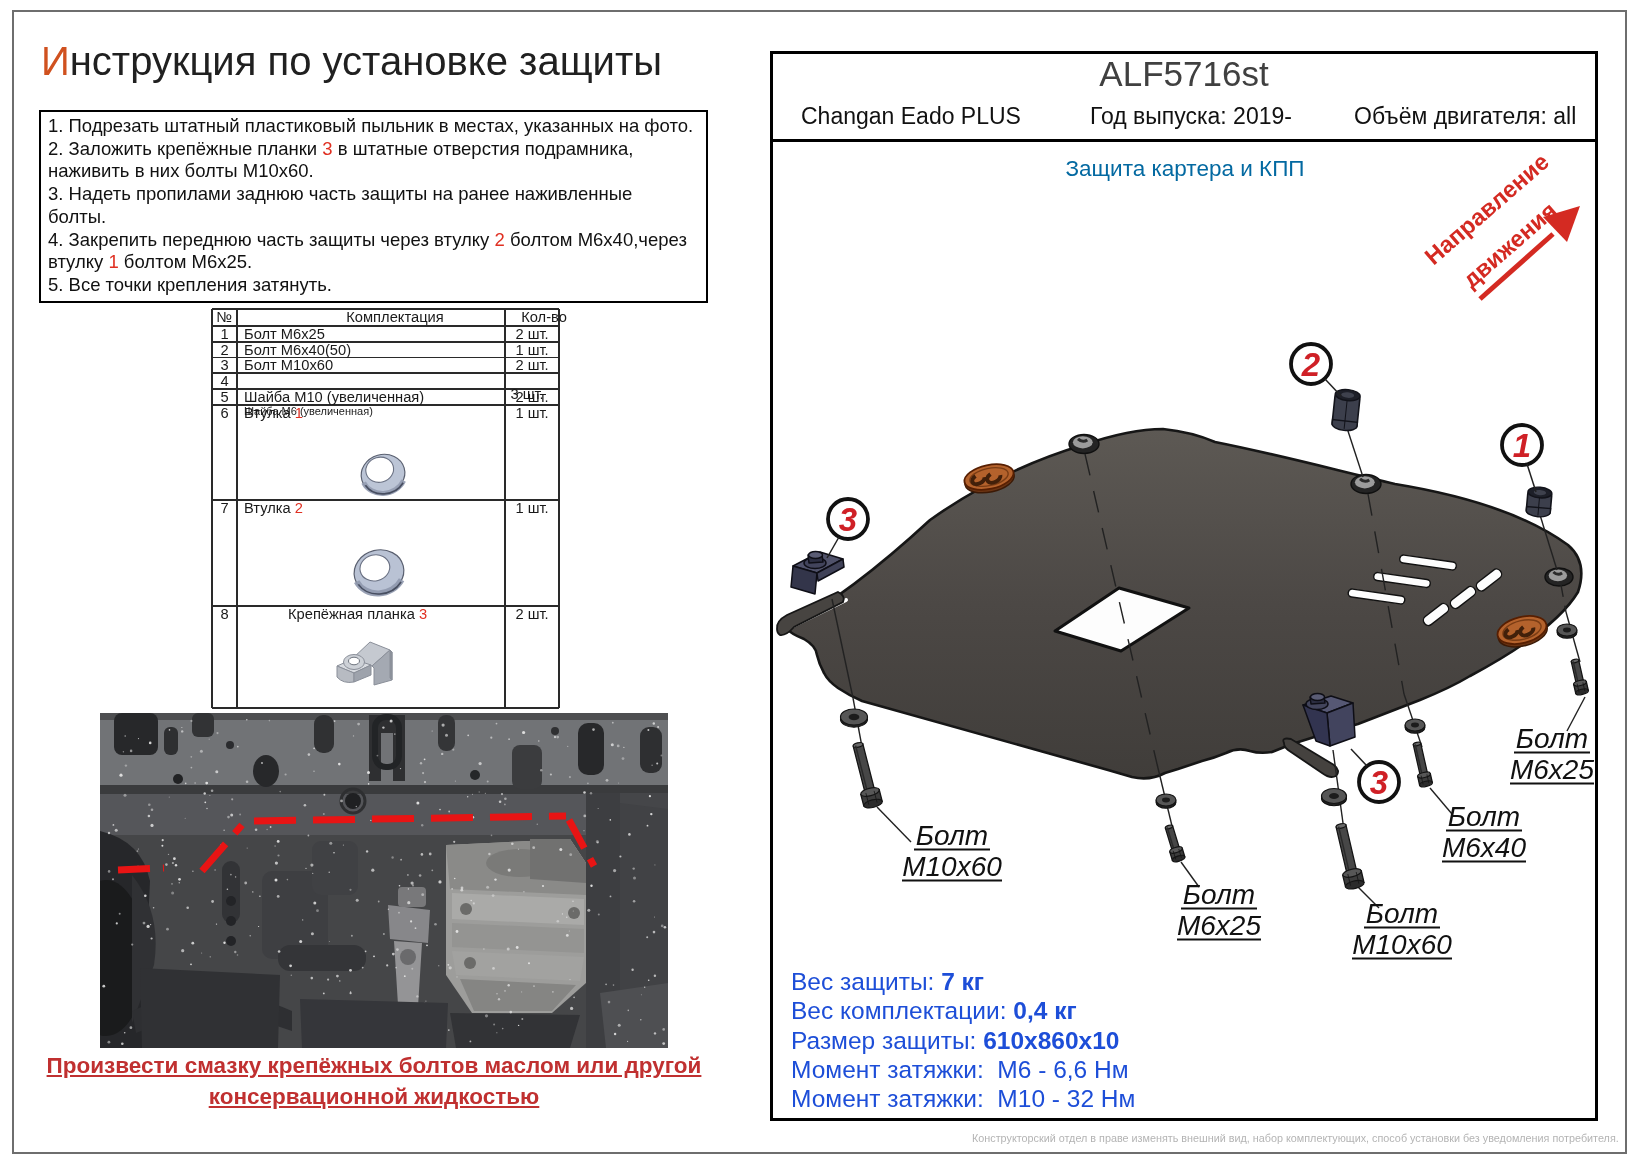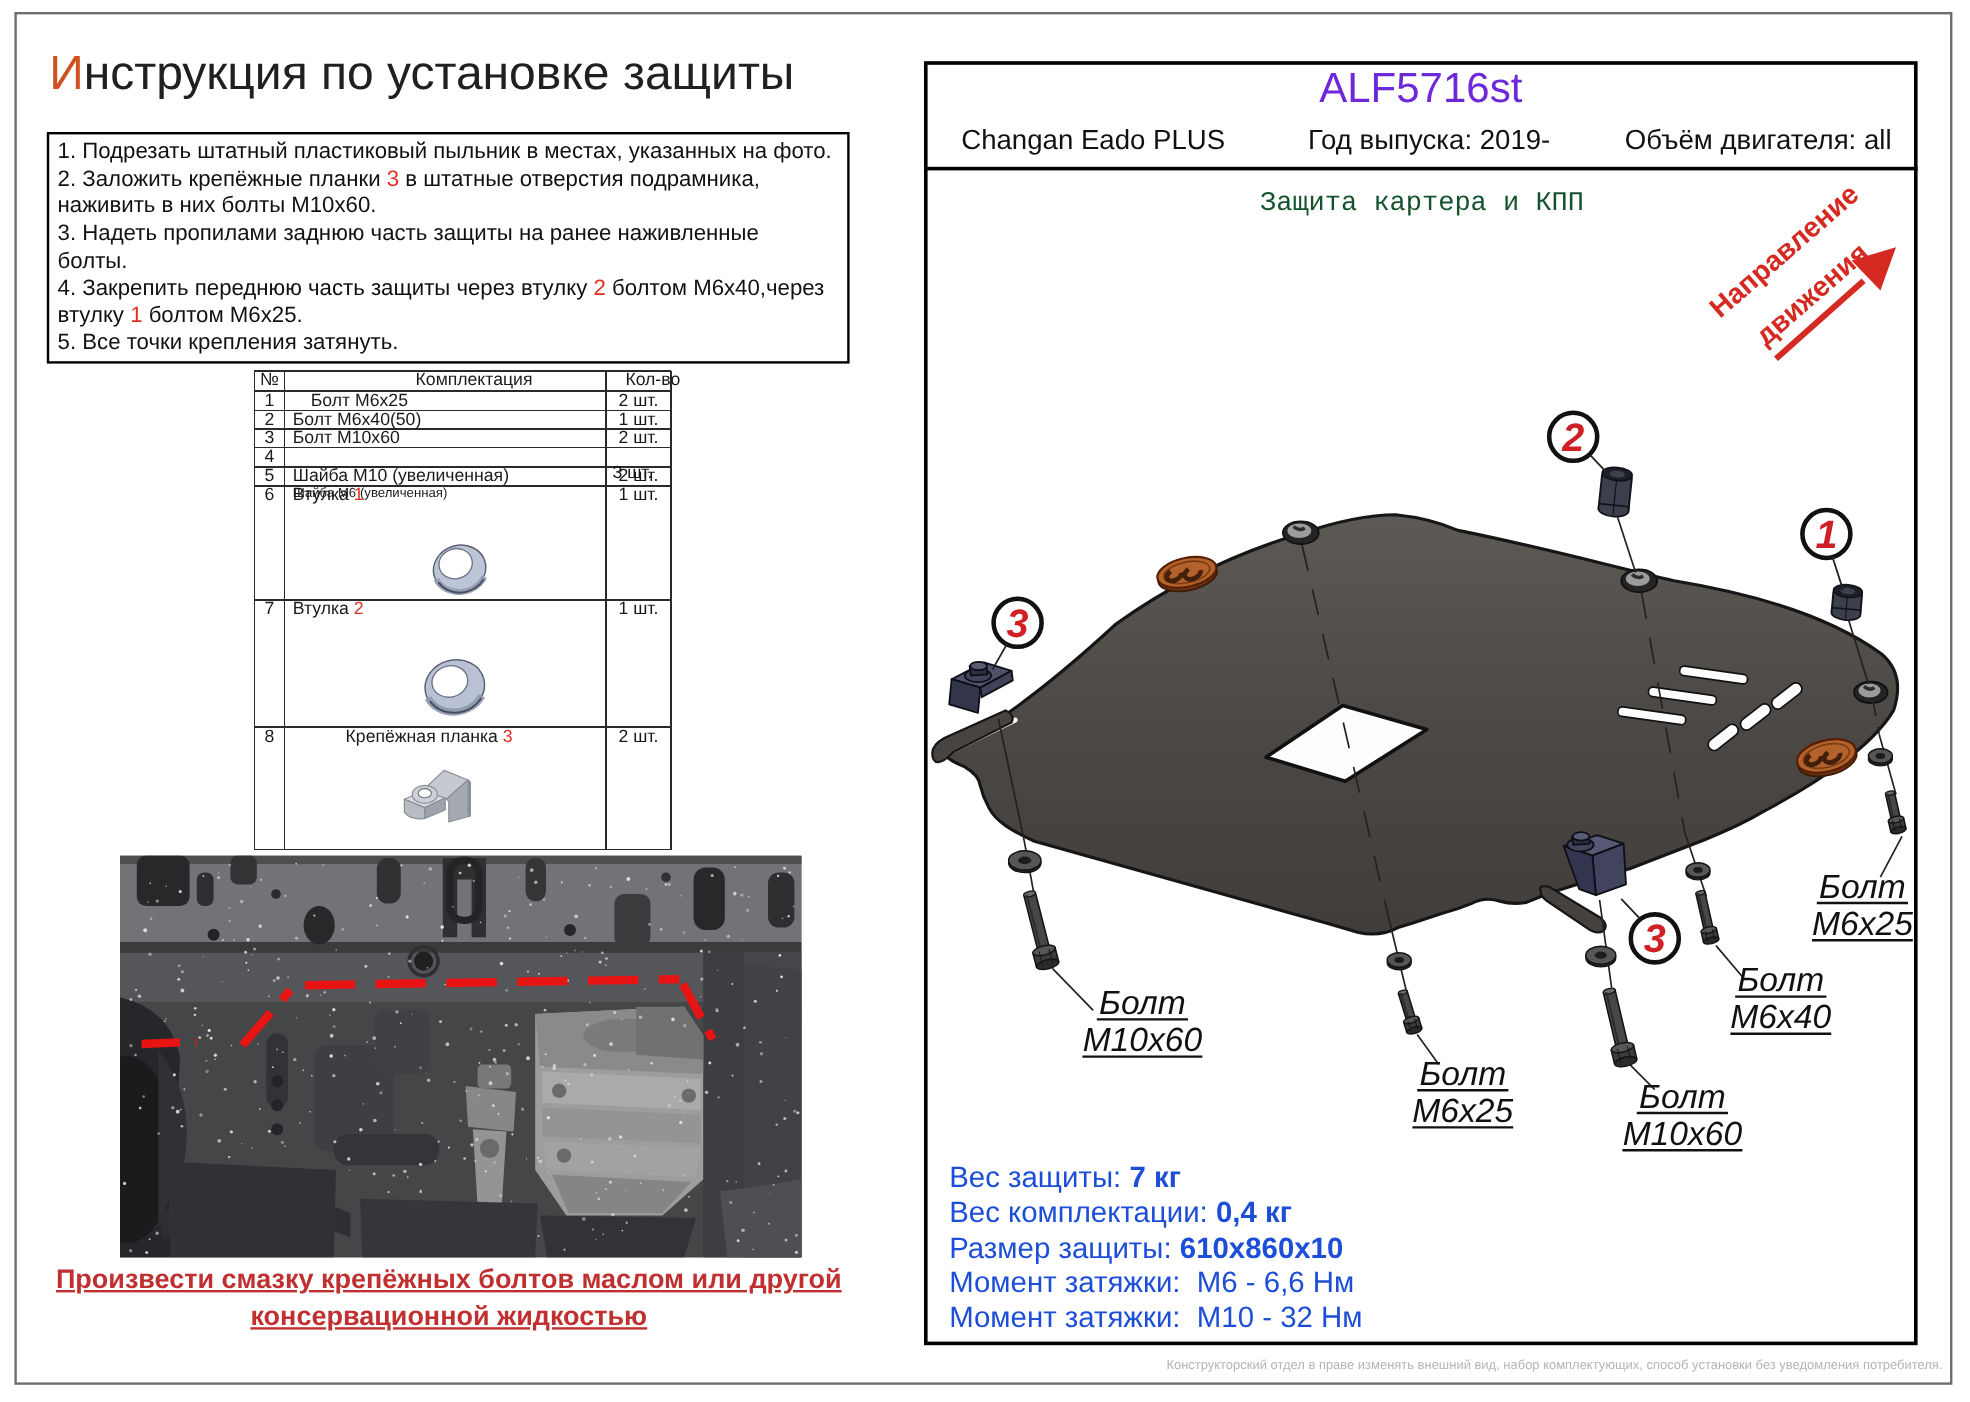--- a/index.html
+++ b/index.html
@@ -35,21 +35,21 @@
 <line x1="237" y1="309" x2="237" y2="708"></line>
 <line x1="505" y1="309" x2="505" y2="708"></line>
 <line x1="559" y1="309" x2="559" y2="708"></line>
 </g>
   </svg>
 
 <div class="abs" style="left:212px;top:309.5px;width:25px;text-align:center;font-size:14.7px;line-height:14.7px;">№</div>
 <div class="abs" style="left:237px;top:309.5px;width:316px;text-align:center;font-size:14.7px;line-height:14.7px;">Комплектация</div>
 <div class="abs" style="left:505px;top:309.5px;width:78px;text-align:center;font-size:14.7px;line-height:14.7px;">Кол-во</div>
 <div class="abs" style="left:212px;top:326.5px;width:25px;text-align:center;font-size:14.7px;line-height:14.7px;">1</div>
-<div class="abs" style="left:244px;top:326.5px;font-size:14.7px;line-height:14.7px;white-space:nowrap;margin-left:15px;">Болт М6х25</div>
+<div class="abs" style="left:244px;top:326.5px;font-size:14.7px;line-height:14.7px;white-space:nowrap;">Болт М6х25</div>
 <div class="abs" style="left:505px;top:326.5px;width:54px;text-align:center;font-size:14.7px;line-height:14.7px;">2 шт.</div>
 <div class="abs" style="left:212px;top:342.5px;width:25px;text-align:center;font-size:14.7px;line-height:14.7px;">2</div>
 <div class="abs" style="left:244px;top:342.5px;font-size:14.7px;line-height:14.7px;white-space:nowrap;">Болт М6х40(50)</div>
 <div class="abs" style="left:505px;top:342.5px;width:54px;text-align:center;font-size:14.7px;line-height:14.7px;">1 шт.</div>
 <div class="abs" style="left:212px;top:358.0px;width:25px;text-align:center;font-size:14.7px;line-height:14.7px;">3</div>
 <div class="abs" style="left:244px;top:358.0px;font-size:14.7px;line-height:14.7px;white-space:nowrap;">Болт М10х60</div>
 <div class="abs" style="left:505px;top:358.0px;width:54px;text-align:center;font-size:14.7px;line-height:14.7px;">2 шт.</div>
 <div class="abs" style="left:212px;top:373.5px;width:25px;text-align:center;font-size:14.7px;line-height:14.7px;">4</div>
 <div class="abs" style="left:244px;top:373.5px;font-size:11px;line-height:14.7px;white-space:nowrap;margin-top:30px;">Шайба М6 (увеличенная)</div>
 <div class="abs" style="left:505px;top:387px;width:44px;text-align:center;font-size:14.7px;line-height:14.7px;">3 шт.</div>
@@ -555,29 +555,29 @@
 <polyline points="469,107 494,153" stroke-dasharray="32 12"></polyline>
 </g>
 </svg></div>
 
 <div class="abs" style="left:40px;top:1050px;width:668px;text-align:center;font-size:22.5px;line-height:31px;font-weight:bold;color:#c03030;text-decoration:underline;">Произвести смазку крепёжных болтов маслом или другой<br>консервационной жидкостью</div>
 
 <div class="abs" style="left:770px;top:51px;width:822px;height:1064px;border:3px solid #000;"></div>
 
 <div class="abs" style="left:770px;top:139px;width:828px;height:3px;background:#000;"></div>
 
-<div class="abs" style="left:1184px;top:56px;transform:translateX(-50%);font-size:35px;line-height:35px;color:#6d28d9;">ALF5716st</div>
+<div class="abs" style="left:1184px;top:56px;transform:translateX(-50%);font-size:35px;line-height:35px;color:#404040;">ALF5716st</div>
 
 <div class="abs" style="left:801px;top:103px;font-size:23px;color:#111;white-space:nowrap;">Changan Eado PLUS</div>
 
 <div class="abs" style="left:1090px;top:103px;font-size:23px;color:#111;white-space:nowrap;">Год выпуска: 2019-</div>
 
 <div class="abs" style="left:1354px;top:103px;font-size:23px;color:#111;white-space:nowrap;">Объём двигателя: all</div>
 
-<div class="abs" style="left:1185px;top:156px;transform:translateX(-50%);font-size:22.5px;color:#14532d;white-space:nowrap;font-family:Liberation Mono, monospace;">Защита картера и КПП</div>
+<div class="abs" style="left:1185px;top:156px;transform:translateX(-50%);font-size:22.5px;color:#0369a1;white-space:nowrap;">Защита картера и КПП</div>
 
 <div class="abs" style="left:773px;top:145px;width:822px;height:973px;"><svg width="822" height="973" viewBox="773 145 822 973" font-family="Liberation Sans, sans-serif">
 <defs>
 <linearGradient id="plg" x1="0" y1="0" x2="0" y2="1">
 <stop offset="0" stop-color="#5d5954"></stop>
           <stop offset="0.5" stop-color="#4c4845"></stop>
           <stop offset="1" stop-color="#403d3a"></stop>
 </linearGradient>
 </defs>
 

